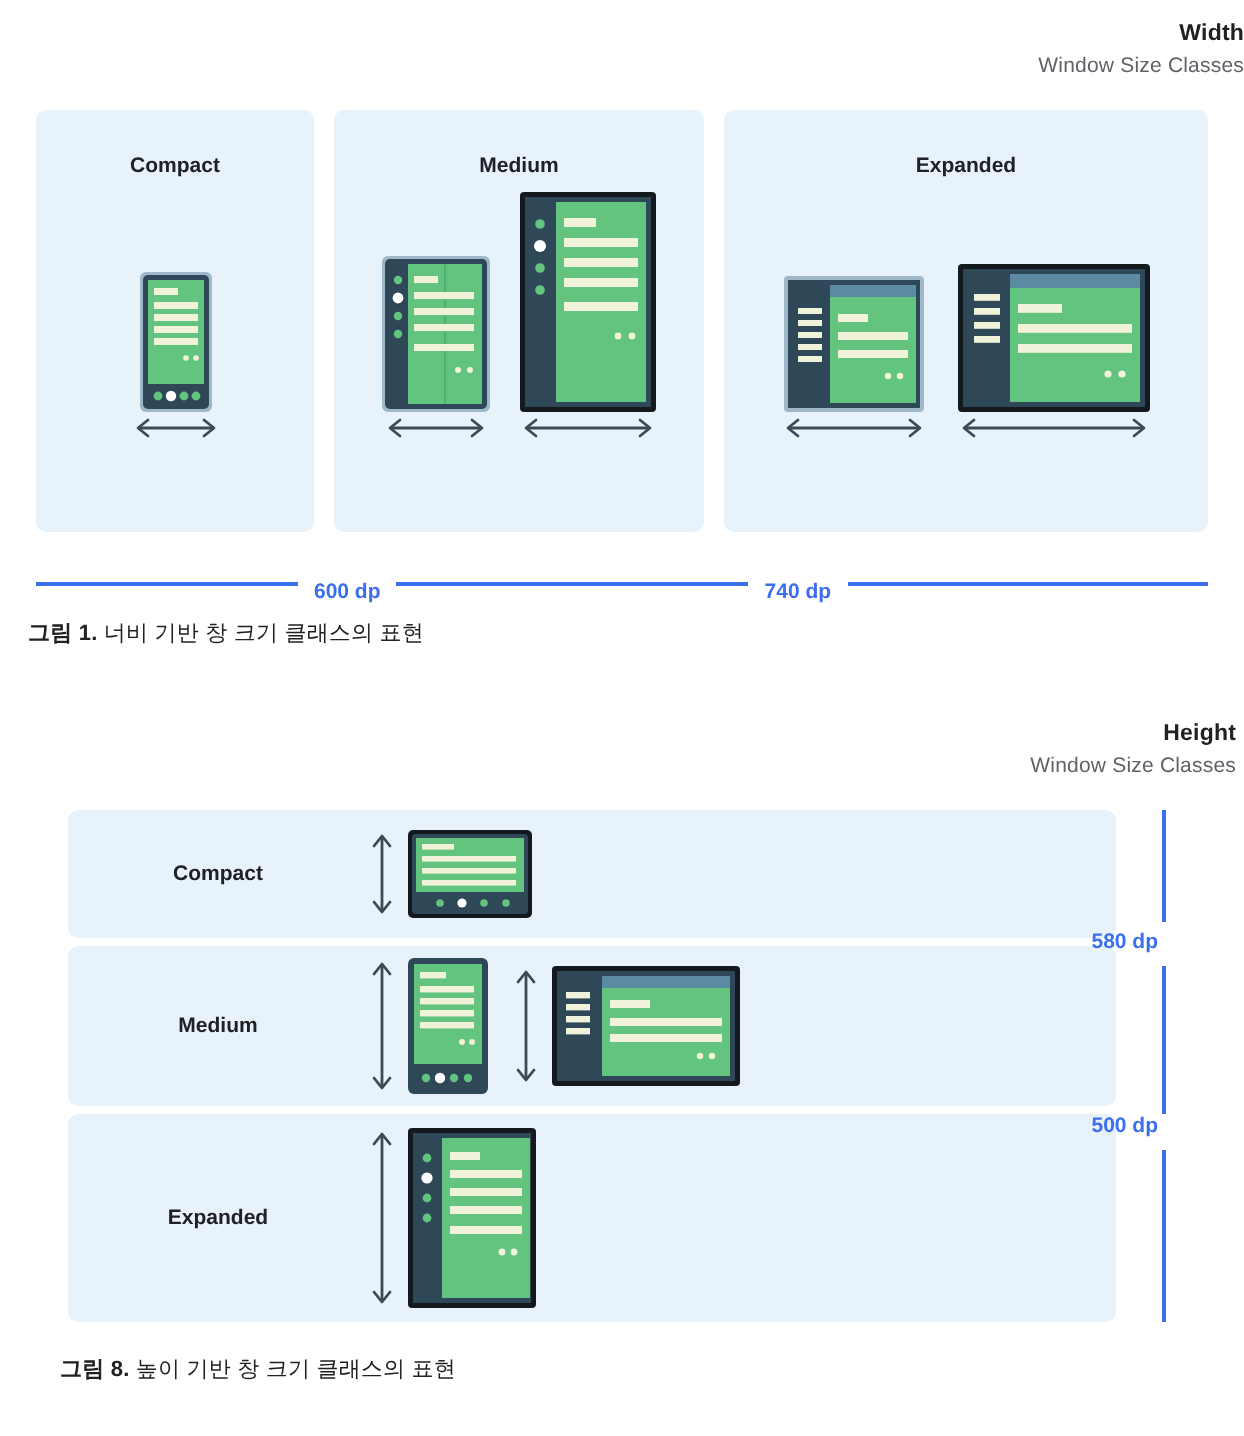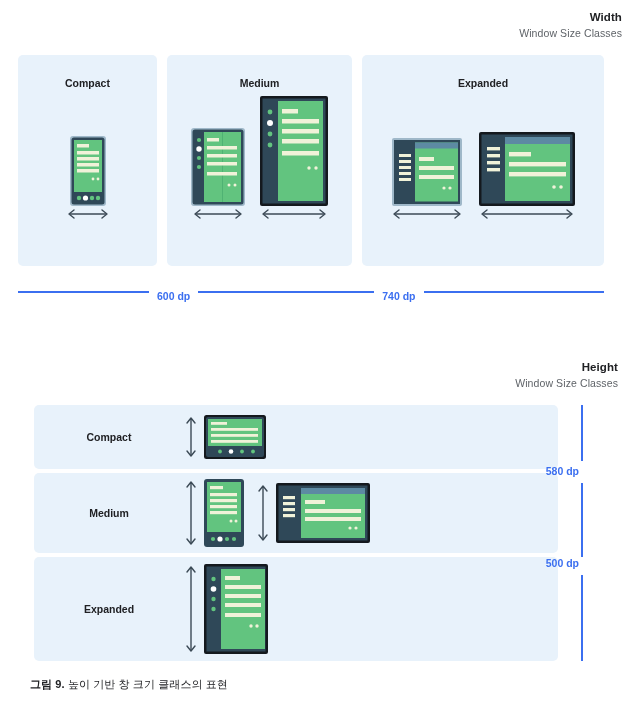--- a/index.html
+++ b/index.html
@@ -272,20 +272,23 @@
     </div>
 
     <div class="w-scale">
       <div class="w-line seg-a"></div>
       <div class="w-tick">600 dp</div>
       <div class="w-line seg-b"></div>
       <div class="w-tick">740 dp</div>
       <div class="w-line"></div>
     </div>
 
+    <div class="caption" style="top:299px;">
+      <b>그림 1.</b><span class="rest"> 너비 기반 창 크기 클래스의 표현</span>
+    </div>
   </section>
 
   <section class="height-fig">
 
     <div class="fig-title">Height</div>
     <div class="fig-sub">Window Size Classes</div>
 
     <div class="h-rows">
 
       <div class="h-row compact">
@@ -403,17 +406,17 @@
       <div class="h-ruler">
         <div class="vline" style="top:0px;height:56px;"></div>
         <div class="vlabel" style="top:60px;">580 dp</div>
         <div class="vline" style="top:78px;height:74px;"></div>
         <div class="vlabel" style="top:152px;">500 dp</div>
         <div class="vline" style="top:170px;height:86px;"></div>
       </div>
     </div>
 
     <div class="caption" style="top:317px;">
-      <b>그림 9.</b><span class="rest"> 높이 기반 창 크기 클래스의 표현</span>
+      <b>그림 8.</b><span class="rest"> 높이 기반 창 크기 클래스의 표현</span>
     </div>
   </section>
 
 </div>
 
 </body></html>

